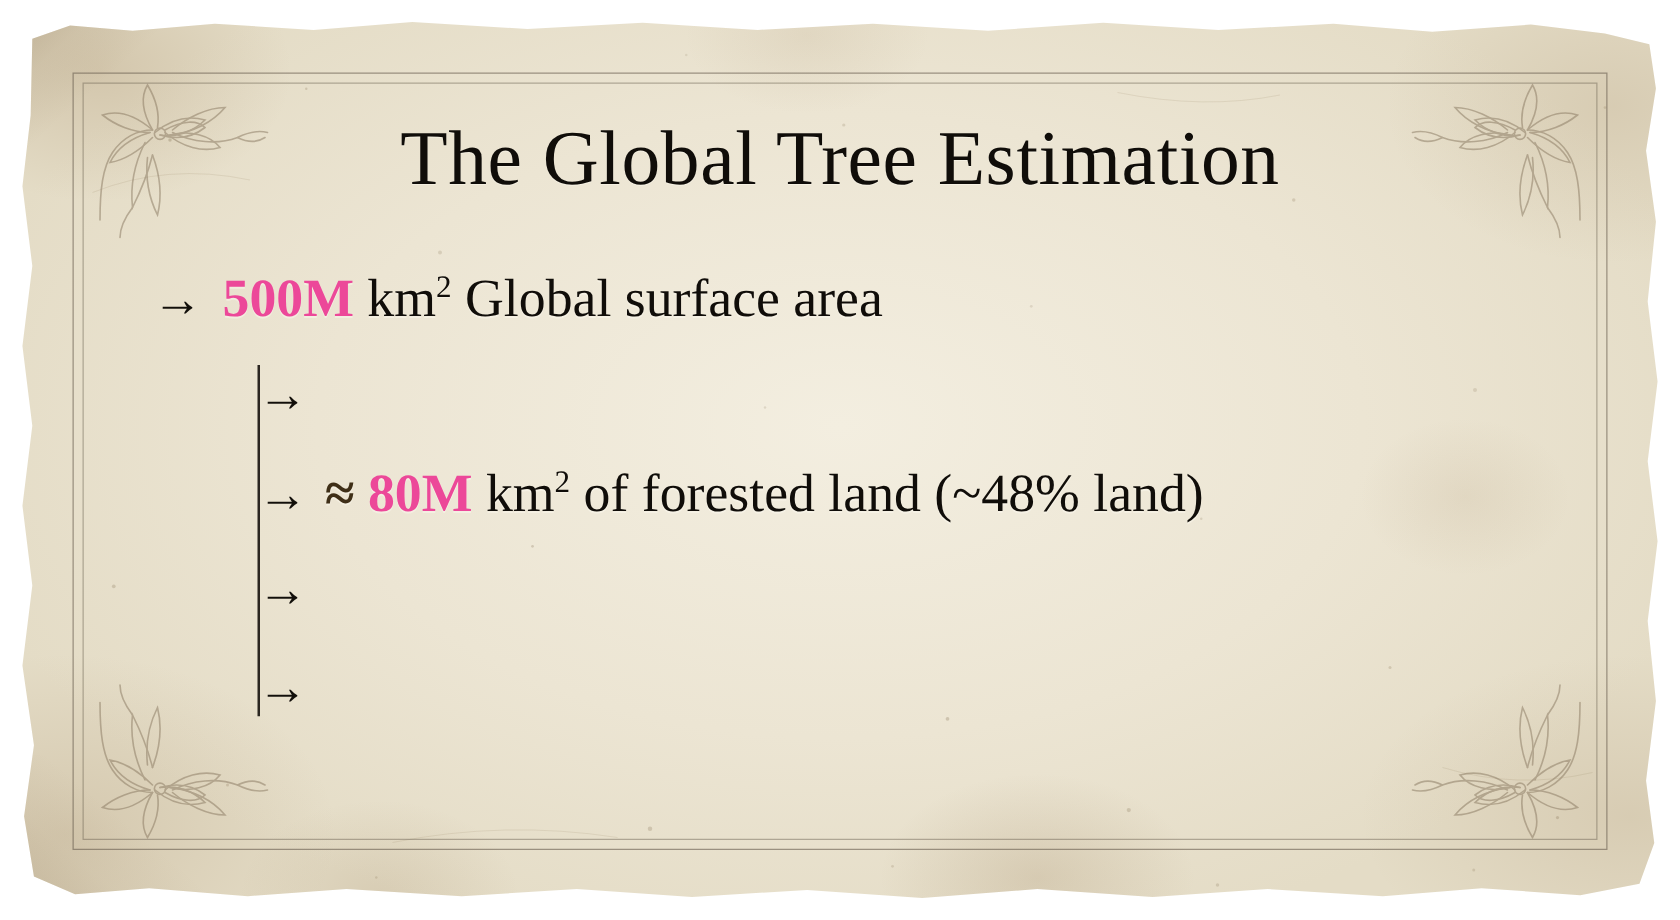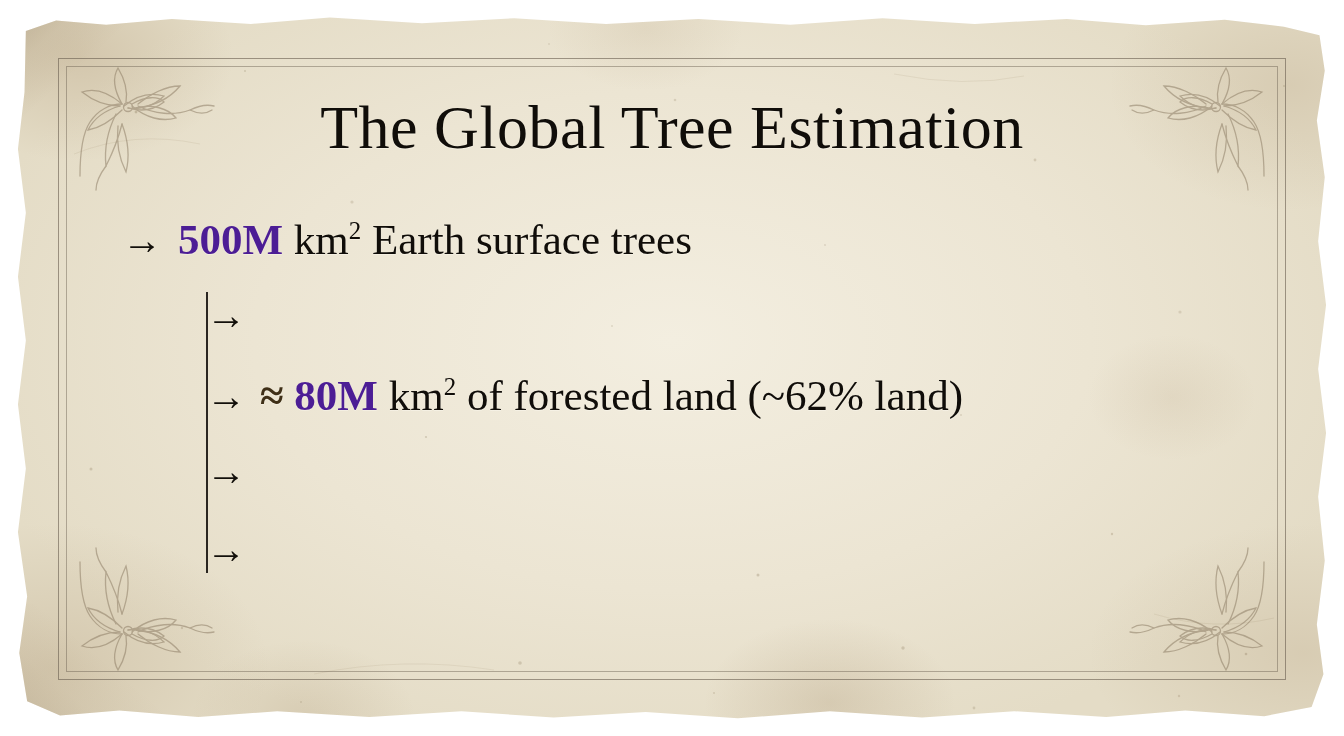--- a/index.html
+++ b/index.html
@@ -170,21 +170,21 @@
     left: 206px;
     top: 292px;
     width: 2px;
     height: 281px;
     background: #1a1611;
     opacity: .92;
   }
 
   
   .num {
-    color: #4c1d95;
+    color: #ec4899;
     font-weight: bold;
   }
   .approx {
     color: #3f2f17;
     font-weight: bold;
   }
   sup {
     font-size: .58em;
     vertical-align: super;
     line-height: 0;
@@ -315,30 +315,30 @@
   <div id="content">
 
     <div id="title">The Global Tree Estimation</div>
 
     <div id="branch"></div>
 
     <div id="bullets">
 
       <div class="row" id="row-0">
         <span class="arrow">→</span>
-        <span class="text"><span class="num">500M</span><span>&nbsp;</span><span>km</span><sup>2</sup><span> Earth surface trees</span></span>
+        <span class="text"><span class="num">500M</span><span>&nbsp;</span><span>km</span><sup>2</sup><span> Global surface area</span></span>
       </div>
 
       <div class="row child">
         <span class="arrow">→</span>
       </div>
 
       <div class="row child">
         <span class="arrow">→</span>
-        <span class="text"><span class="approx">≈</span>&nbsp;<span class="num">80M</span>&nbsp;<span>km</span><sup>2</sup><span> of forested land (~62% land)</span></span>
+        <span class="text"><span class="approx">≈</span>&nbsp;<span class="num">80M</span>&nbsp;<span>km</span><sup>2</sup><span> of forested land (~48% land)</span></span>
       </div>
 
       <div class="row child">
         <span class="arrow">→</span>
       </div>
 
       <div class="row child">
         <span class="arrow">→</span>
       </div>
 

